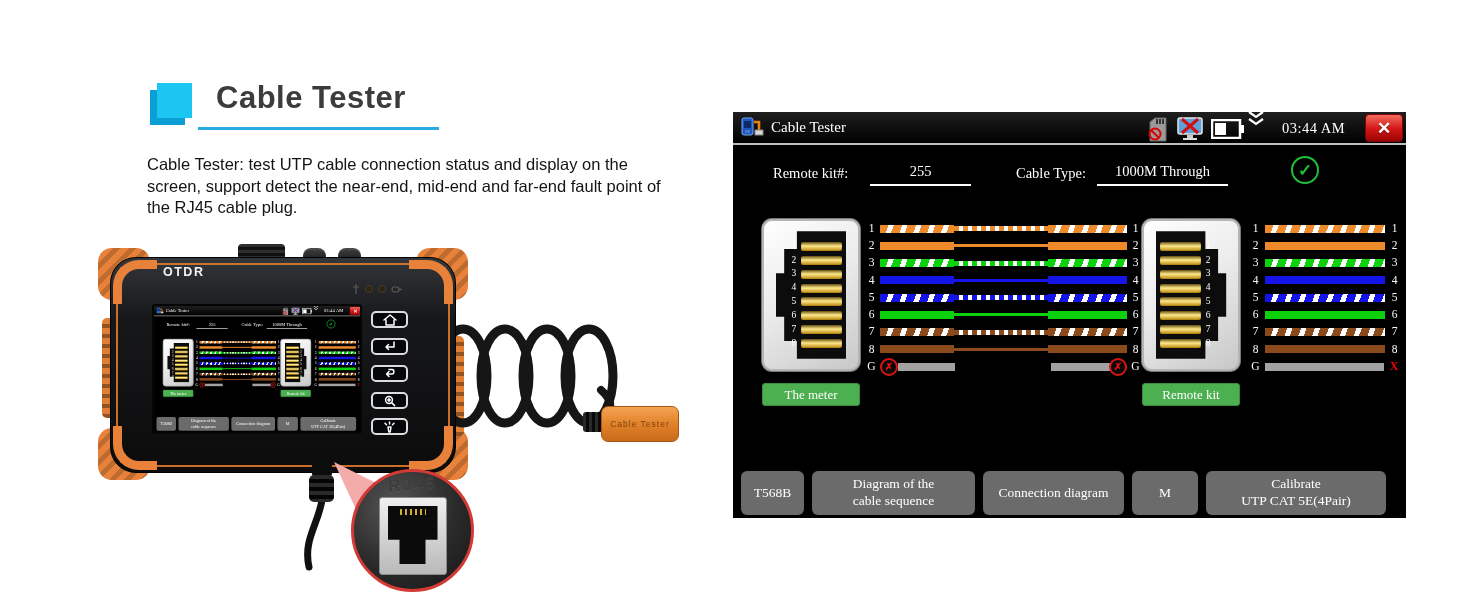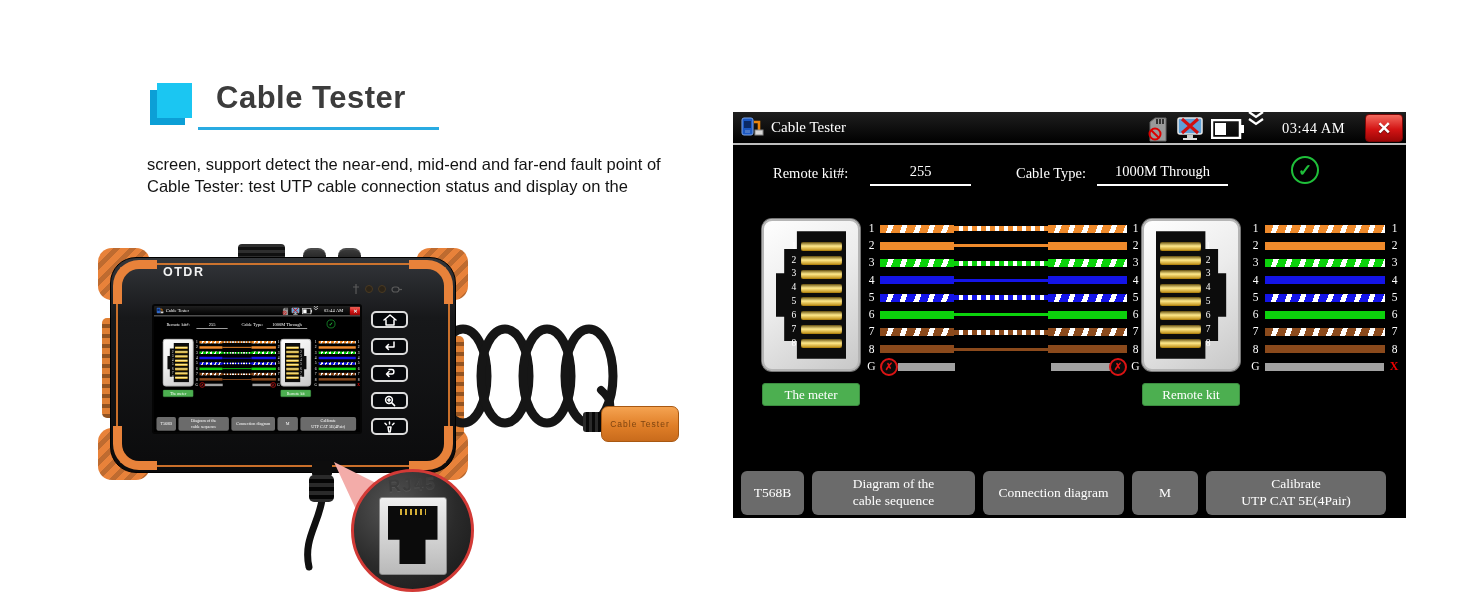--- a/index.html
+++ b/index.html
@@ -141,22 +141,23 @@
 </style>
 </head>
 <body>
 
 <div class="page">
 
   <div class="hdr-icon"></div>
   <div class="hdr-title">Cable Tester</div>
   <div class="hdr-underline"></div>
   <div class="desc">
+      <div>Cable Tester: test UTP cable connection status and display on the</div>
       <div>screen, support detect the near-end, mid-end and far-end fault point of</div>
-      <div>Cable Tester: test UTP cable connection status and display on the</div>
+      <div>the RJ45 cable plug.</div>
     </div>
 
   <div>
     <div class="dev-knob-cover"></div>
     <div class="dev-knob" style="left:303px;top:248px"></div>
     <div class="dev-knob" style="left:338px;top:248px"></div>
     <div class="dev-bumper" style="left:98px;top:248px"></div>
     <div class="dev-bumper" style="left:416px;top:248px"></div>
     <div class="dev-bumper" style="left:98px;top:428px"></div>
     <div class="dev-bumper" style="left:416px;top:428px"></div>

